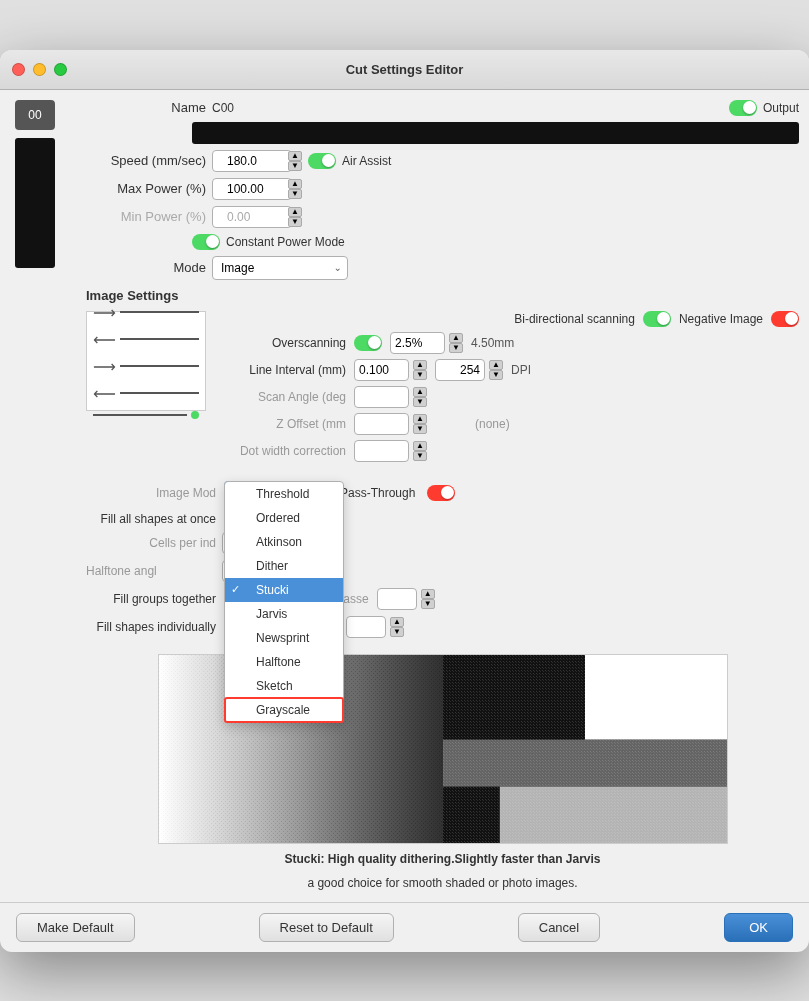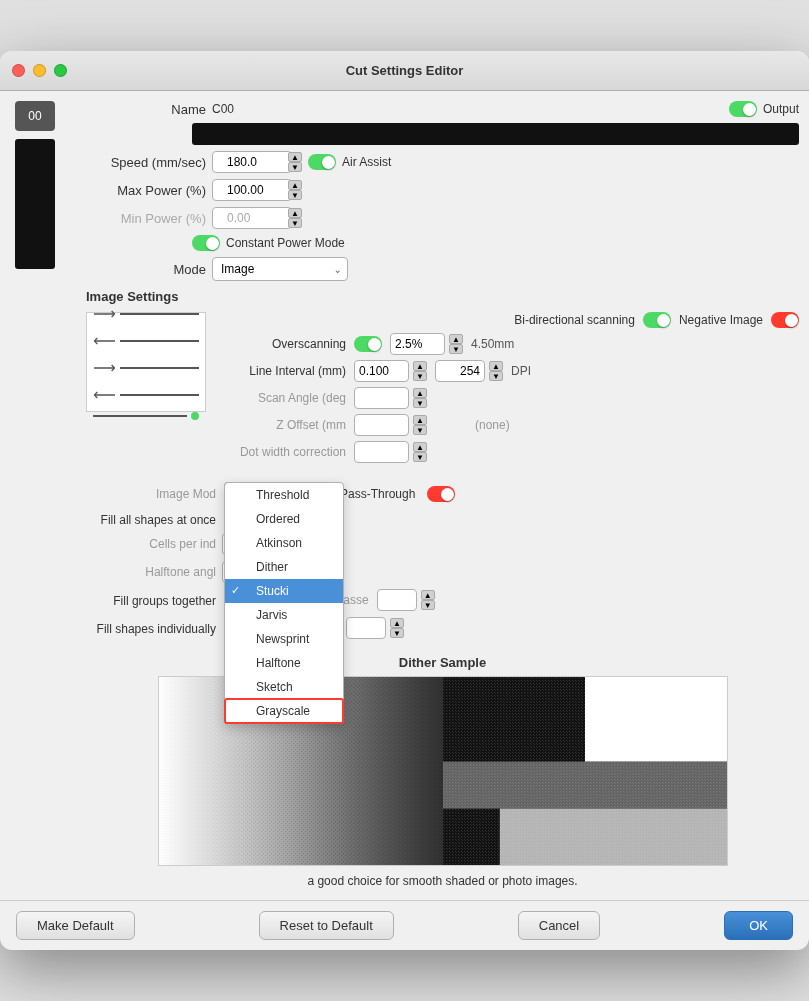--- a/index.html
+++ b/index.html
@@ -642,21 +642,21 @@
           <div style="display:flex;align-items:center;margin-bottom:6px;">
             <span style="font-size:12px;color:#999;min-width:130px;text-align:right;">Cells per ind</span>
             <input type="text" class="small-input" value="" style="color: rgb(170, 170, 170); margin-left: 6px;">
             <div class="stepper">
               <div class="stepper-btn">▲</div>
               <div class="stepper-btn">▼</div>
             </div>
           </div>
 
           <div style="display:flex;align-items:center;margin-bottom:6px;">
-            <span style="font-size:12px;color:#999;min-width:130px;text-align:right;">Halftone angl</span>
+            <span style="font-size:12px;color:#999;min-width:130px;text-align:left;">Halftone angl</span>
             <input type="text" class="small-input" value="" style="color: rgb(170, 170, 170); margin-left: 6px;">
             <div class="stepper">
               <div class="stepper-btn">▲</div>
               <div class="stepper-btn">▼</div>
             </div>
           </div>
 
           <div style="display:flex;align-items:center;gap:8px;margin-bottom:6px;">
             <div style="min-width:130px;text-align:right;">
               <span style="font-size:12px;color:#333;">Fill groups together</span>
@@ -681,21 +681,20 @@
             <input type="text" class="passes-input" value="" style="color: rgb(170, 170, 170);">
             <div class="stepper">
               <div class="stepper-btn">▲</div>
               <div class="stepper-btn">▼</div>
             </div>
           </div>
         </div>
       </div>
 
       <div class="dither-sample">
-        <div class="dither-sample-title">Dither Sample</div>
         <div class="dither-image">
 
           <div class="dither-left">
             <svg width="100%" height="100%">
               <defs>
                 <filter id="noise">
                   <feTurbulence type="fractalNoise" baseFrequency="0.9" numOctaves="4" seed="2"></feTurbulence>
                   <feColorMatrix type="saturate" values="0"></feColorMatrix>
                   <feComponentTransfer>
                     <feFuncR type="discrete" tableValues="0 1"></feFuncR>
@@ -748,20 +747,23 @@
                 <pattern id="ditherPatternDark" x="0" y="0" width="3" height="3" patternUnits="userSpaceOnUse">
                   <rect width="3" height="3" fill="none"></rect>
                   <rect x="0" y="0" width="1" height="1" fill="#fff" opacity="0.3"></rect>
                   <rect x="1" y="1" width="1" height="1" fill="#fff" opacity="0.2"></rect>
                 </pattern>
               </defs>
             </svg>
           </div>
         </div>
         <div class="dither-description">
+          <strong>Stucki: High quality dithering.Slightly faster than Jarvis</strong>
+        </div>
+        <div class="dither-description">
           <span>a good choice for smooth shaded or photo images.</span>
         </div>
       </div>
     </div>
   </div>
 
   <div class="bottom-buttons">
     <button class="btn">Make Default</button>
     <button class="btn">Reset to Default</button>
     <button class="btn">Cancel</button>

